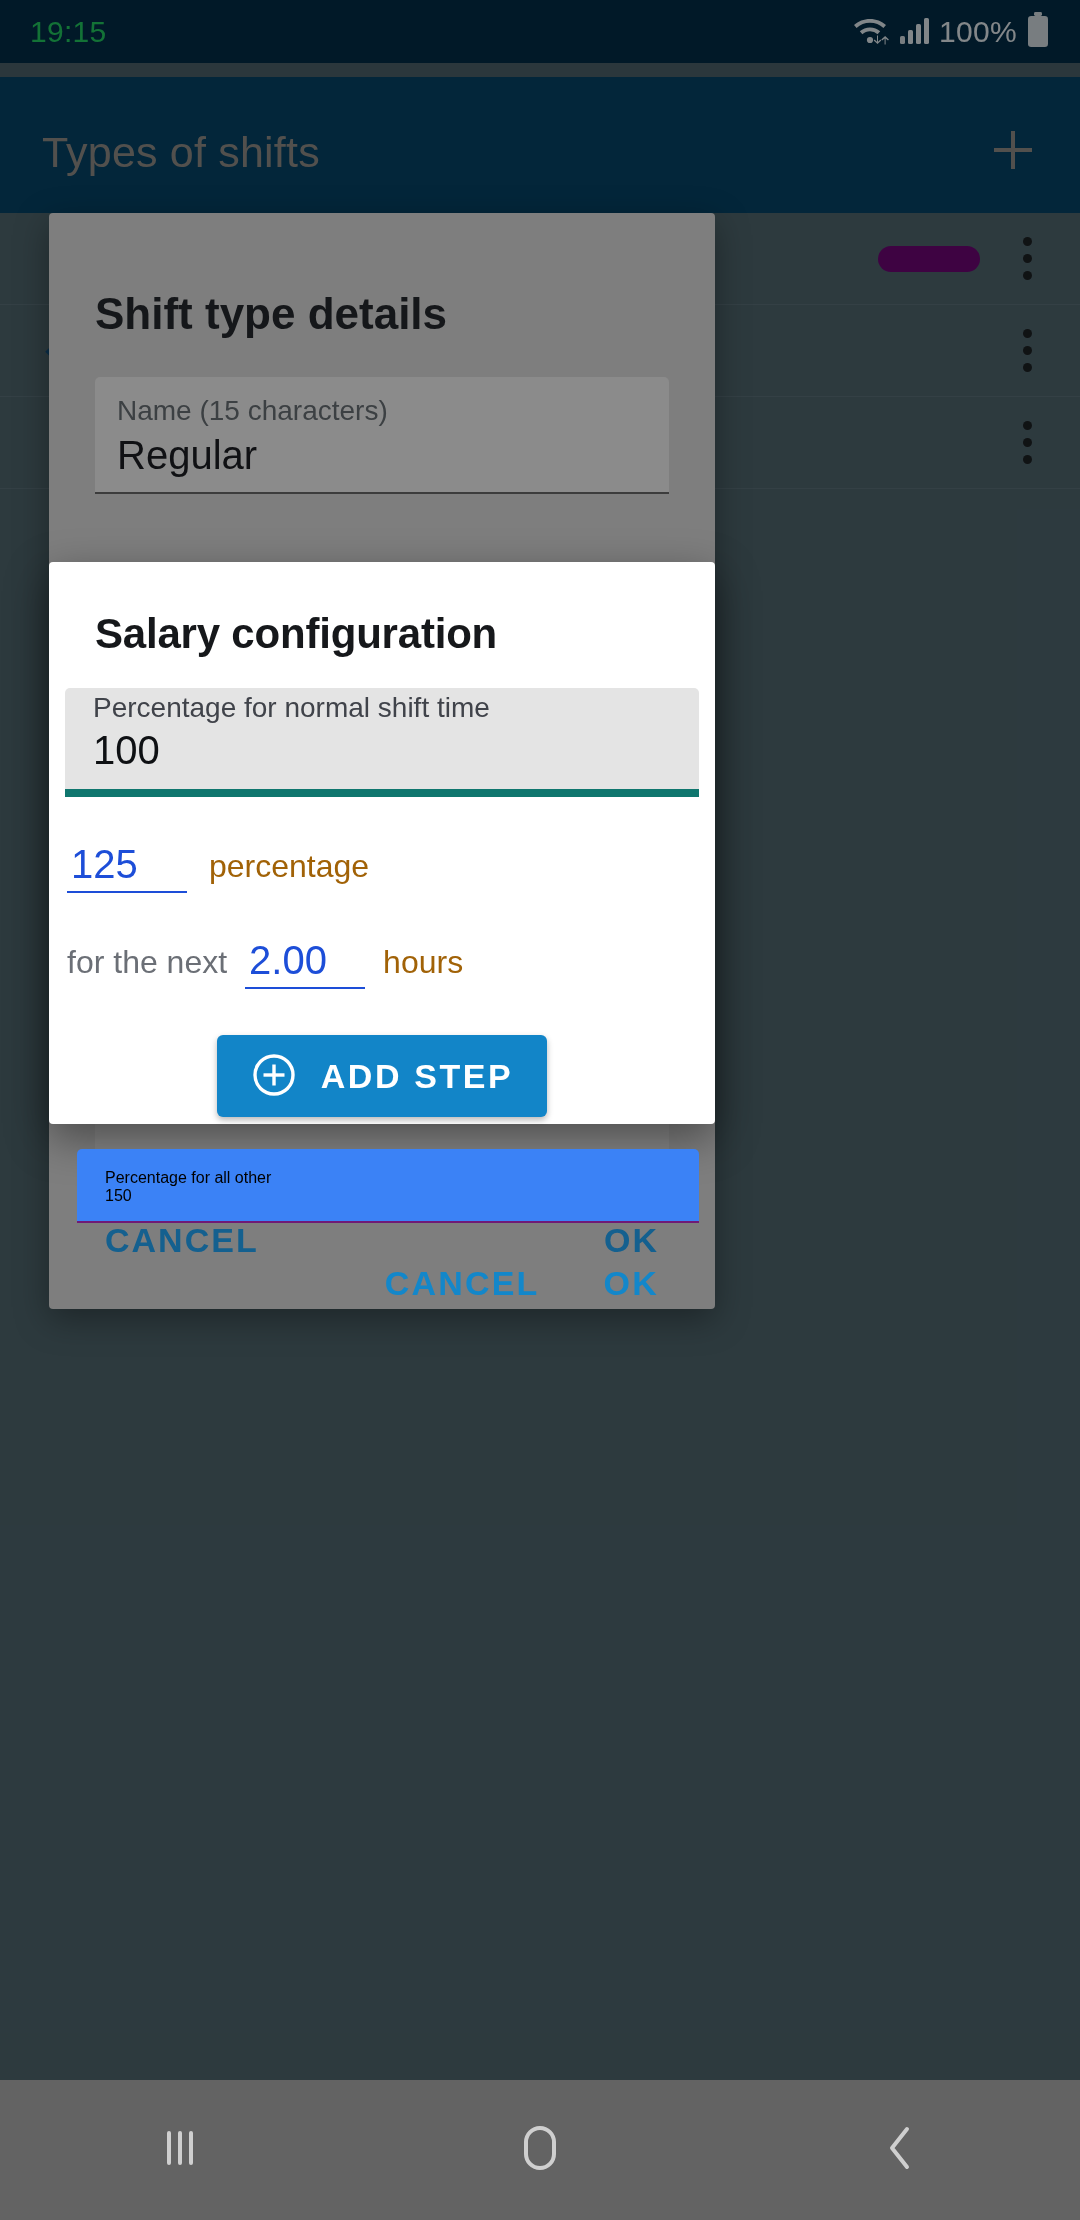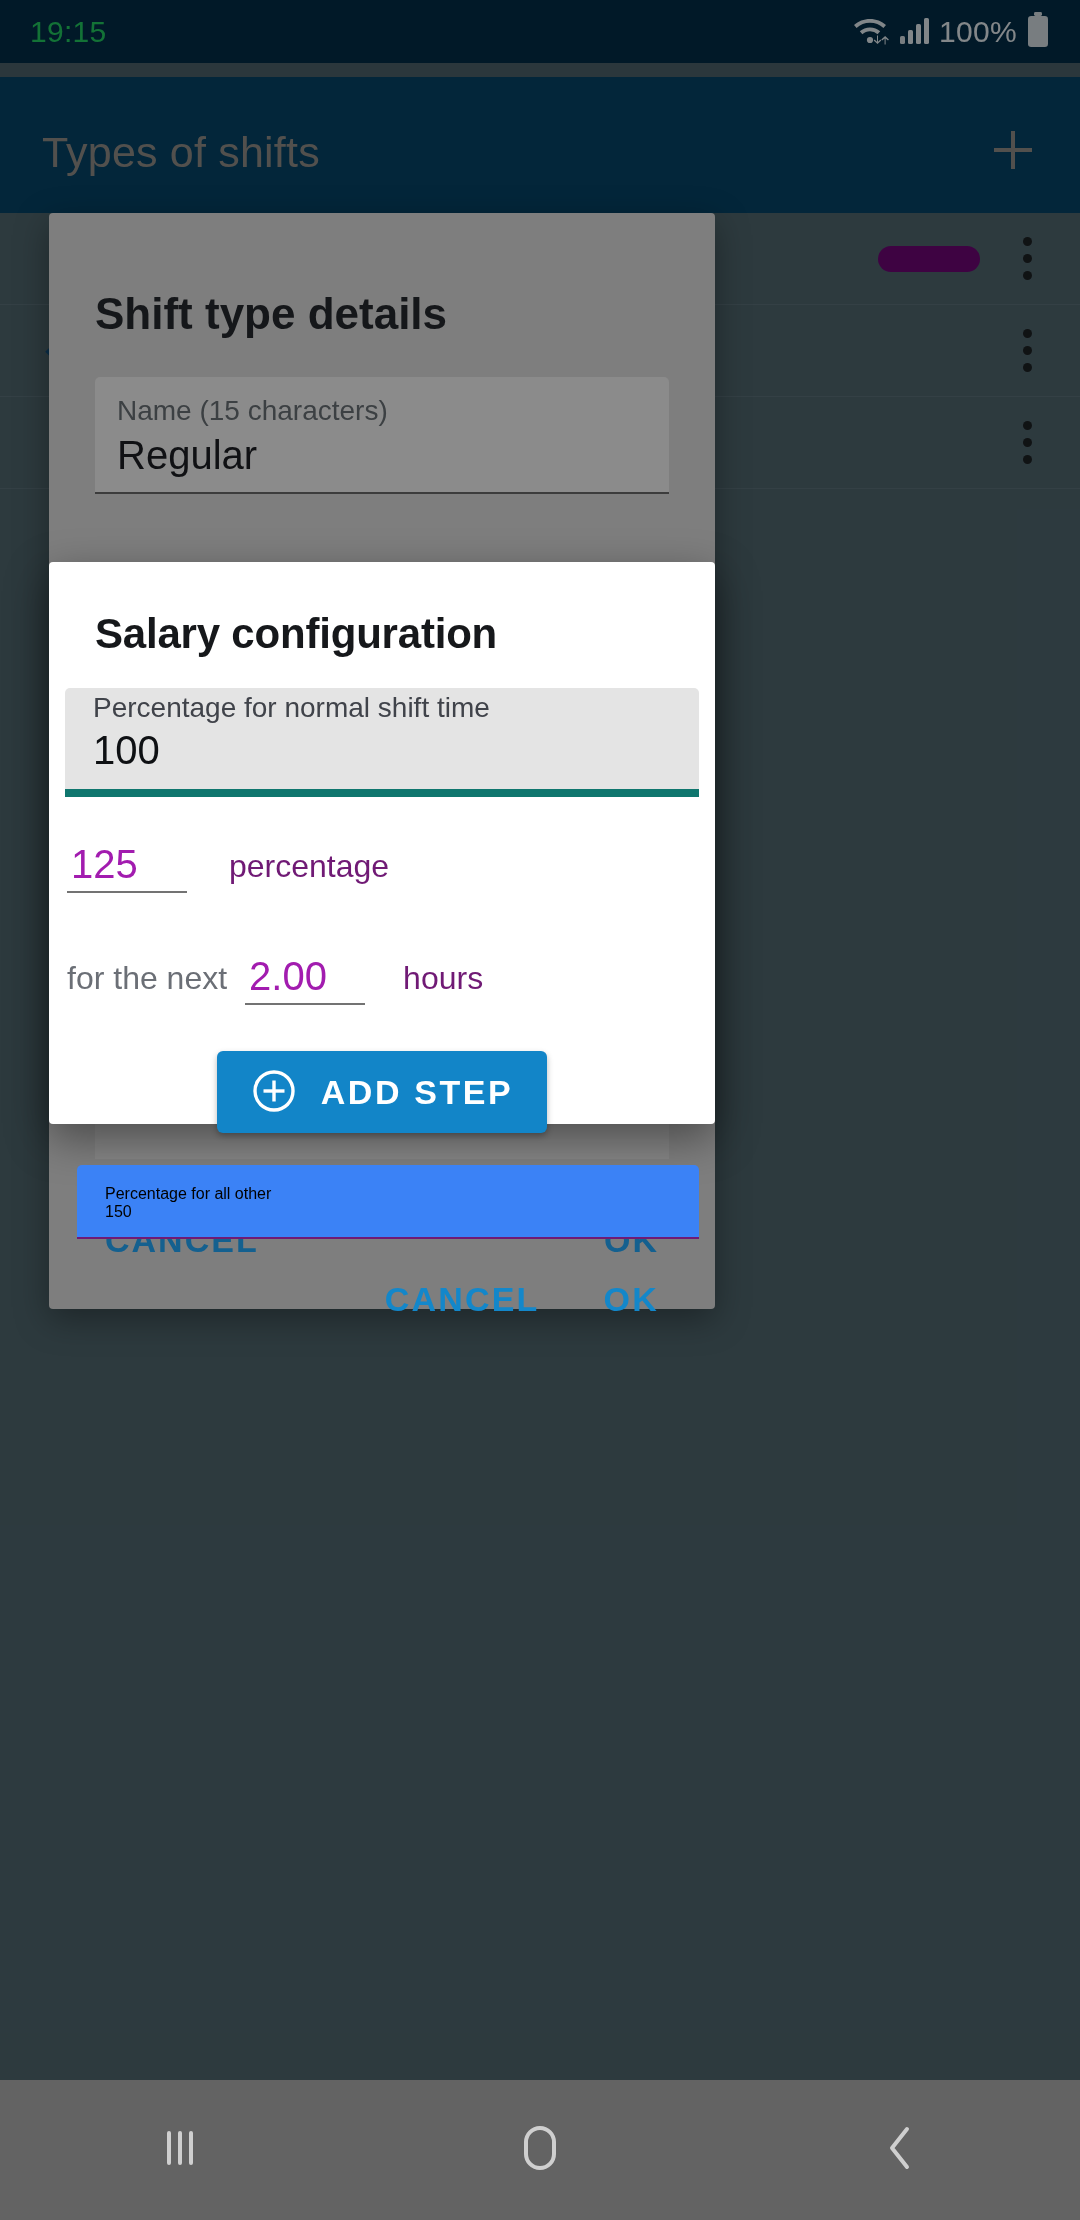--- a/index.html
+++ b/index.html
@@ -107,27 +107,27 @@
   }
   .sd-filled .lbl{ font-size:28px; color:#40434a; }
   .sd-filled .val{ font-size:40px; color:#0e1013; margin-top:4px; }
 
   .step-block{ padding:0 18px; }
   .step-row1{
     display:flex; align-items:flex-end; gap:22px;
     margin-top:46px; padding-left:0;
   }
   .u-input{
-    border-bottom:2px solid #737373;
+    border-bottom:2px solid #1d4ed8;
     padding:0 14px 6px 4px;
-    font-size:40px; color:#a21caf; line-height:1.05;
+    font-size:40px; color:#1d4ed8; line-height:1.05;
   }
   .u-input.pct{ width:120px; }
-  .u-input.hrs{ width:120px; text-align:left;margin-top:16px; }
-  .unit{ font-size:32px; color:#701a75; padding-bottom:8px;margin-left:20px; }
+  .u-input.hrs{ width:120px; text-align:left; }
+  .unit{ font-size:32px; color:#a16207; padding-bottom:8px; }
   .step-row2{ display:flex; align-items:flex-end; gap:18px; margin-top:46px; }
   .lead{ font-size:32px; color:#6b6f76; padding-bottom:8px; }
 
   .add-step-wrap{ display:flex; justify-content:center; margin-top:46px; }
   .add-step{
     background:#1285c8; color:#ffffff; border:none; border-radius:6px;
     height:82px; padding:0 34px;
     display:flex; align-items:center; gap:24px;
     box-shadow:0 3px 6px rgba(0,0,0,.28);
     cursor:pointer;

